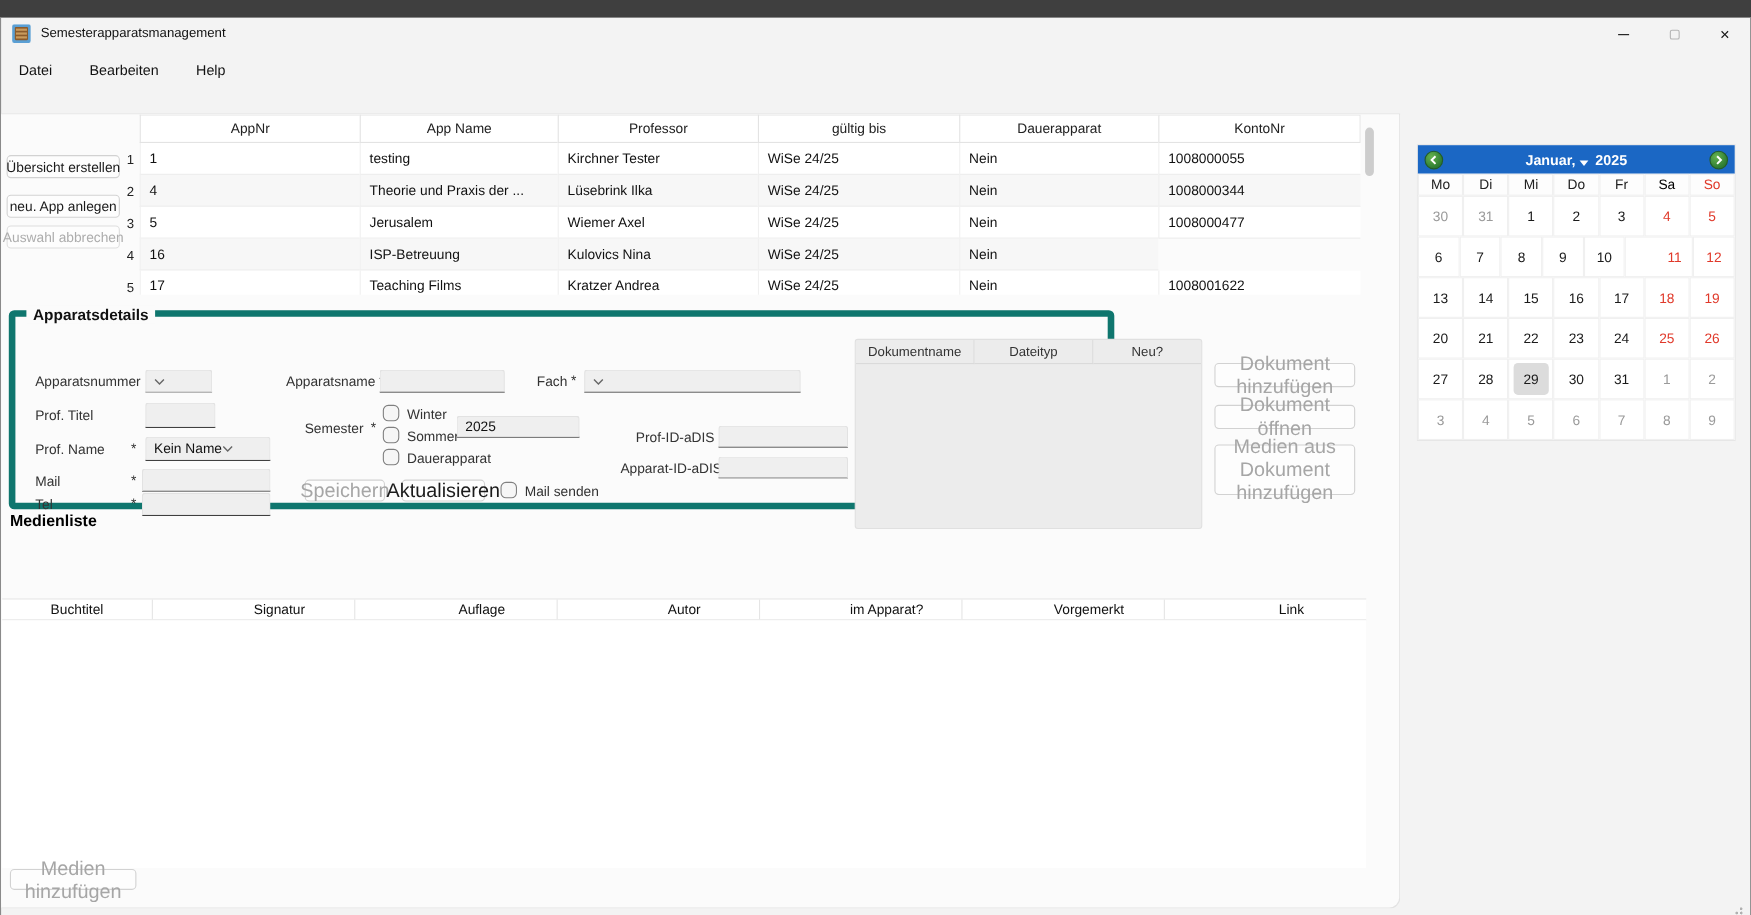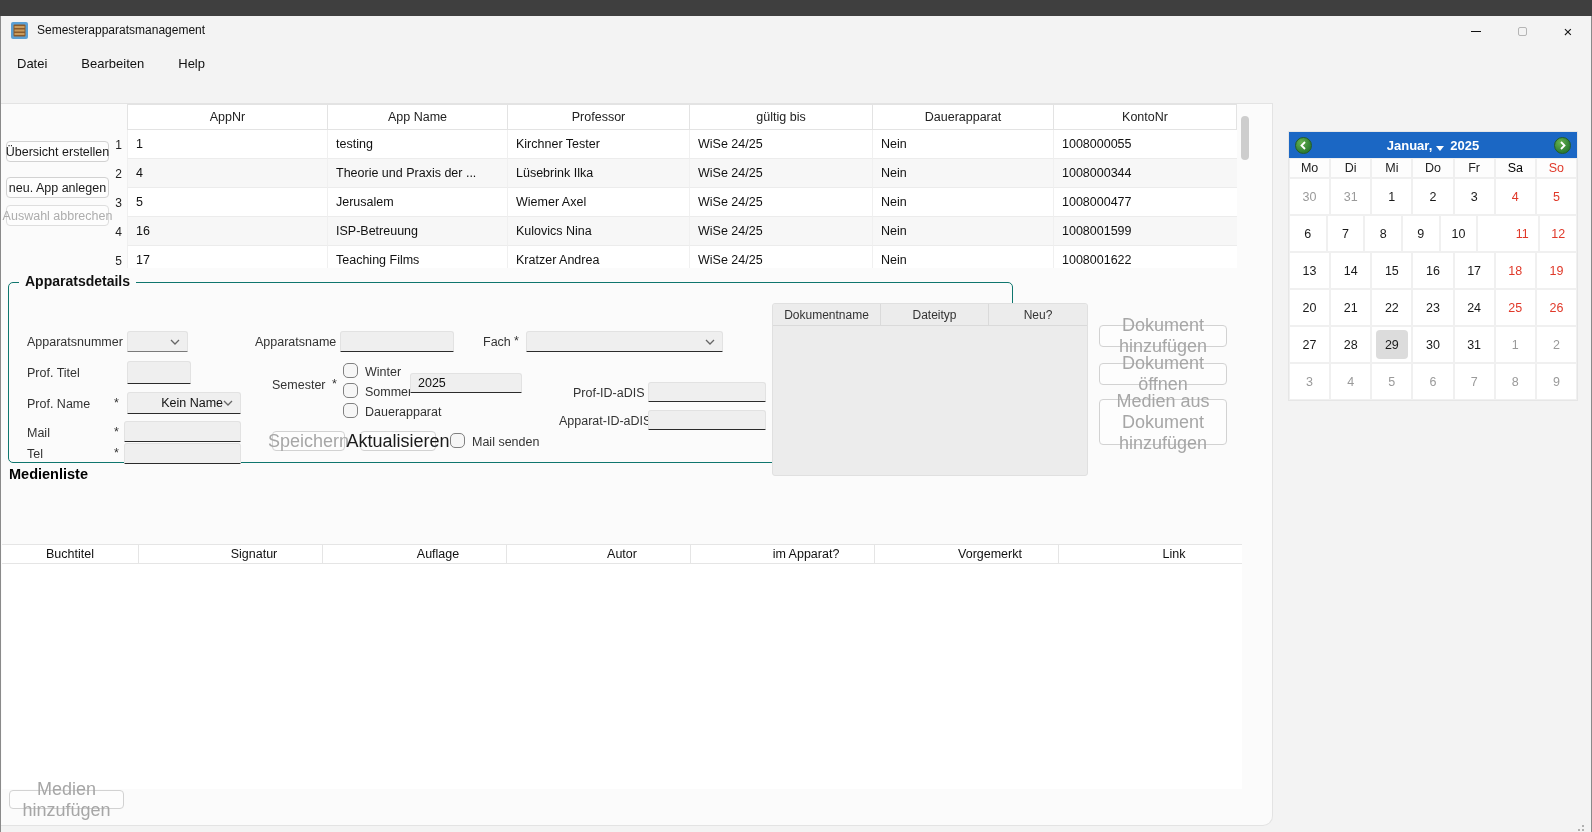--- a/index.html
+++ b/index.html
@@ -42,27 +42,27 @@
   .th:last-child { border-right:1px solid #e3e3e3; }
   .trow { display:flex; height:29px; }
   .rownum { width:16px; display:flex; align-items:center; justify-content:flex-end; padding-right:5px; font-size:12px; color:#222; }
   .tcell { display:flex; align-items:center; padding-left:8px; background:#fff; border-bottom:1px solid #ececec; border-left:1px solid #f0f0f0; color:#111; white-space:nowrap; overflow:hidden; }
   .trow.alt .tcell { background:#f7f7f7; }
   .c0 { width:200px; } .c1 { width:180px; } .c2 { width:182px; } .c3 { width:183px; } .c4 { width:181px; } .c5 { width:184px; }
   .vscroll { position:absolute; left:1240px; top:12px; width:8px; height:148px; }
   .vthumb { width:8px; height:44px; background:#cdcdcd; border-radius:4px; }
 
   
-  .groupbox { position:absolute; left:7px; top:178px; width:1005px; height:181px; border:1px solid #0f766e; border-radius:5px; }
+  .groupbox { position:absolute; left:7px; top:178px; width:1005px; height:181px; border:6px solid #0f766e; border-radius:5px; }
   .legend { position:absolute; left:10px; top:-10px; background:#fbfbfb; padding:0 6px; font-size:14px; font-weight:bold; color:#111; }
   .lbl { position:absolute; font-size:12.5px; color:#333; white-space:nowrap; }
   .req { position:absolute; font-size:12.5px; color:#333; }
   .field { position:absolute; background:#efefef; border:1px solid #e2e2e2; border-bottom:1px solid #2b2b2b; border-radius:3px 3px 0 0; font-size:12.5px; display:flex; align-items:center; padding:0 7px; color:#111; }
   .field.lightline { border-bottom:1px solid #7a7a7a; }
-  .combo { justify-content:flex-end; }
+  .combo { justify-content:flex-start; }
   .chev { display:flex; align-items:center; }
   .radio { position:absolute; width:15px; height:15px; border:1px solid #808080; border-radius:5px; background:#f6f6f6; }
   .btn { position:absolute; background:#fdfdfd; border:1px solid #d2d2d2; border-radius:4px; font-size:18px; display:flex; align-items:center; justify-content:center; text-align:center; color:#1a1a1a; }
   .btn.disabled { color:#a6a6a6; }
 
   
   .docpanel { position:absolute; left:763px; top:20px; width:316px; height:173px; background:#ececec; border:1px solid #e0e0e0; border-radius:3px; overflow:hidden; }
   .dochead { display:flex; height:22px; }
   .doc-th { display:flex; align-items:center; justify-content:center; font-size:12px; color:#333; background:#ececec; border-right:1px solid #dadada; border-bottom:1px solid #dadada; }
   .doc-th:last-child { border-right:none; }
@@ -179,21 +179,20 @@
               <div class="tcell c4">Nein</div>
               <div class="tcell c5">1008000477</div>
             </div>
             <div class="trow alt">
               <div class="rownum">4</div>
               <div class="tcell c0">16</div>
               <div class="tcell c1">ISP-Betreuung</div>
               <div class="tcell c2">Kulovics Nina</div>
               <div class="tcell c3">WiSe 24/25</div>
               <div class="tcell c4">Nein</div>
-              <div class="tcell c5">1008001599</div>
             </div>
             <div class="trow">
               <div class="rownum">5</div>
               <div class="tcell c0">17</div>
               <div class="tcell c1">Teaching Films</div>
               <div class="tcell c2">Kratzer Andrea</div>
               <div class="tcell c3">WiSe 24/25</div>
               <div class="tcell c4">Nein</div>
               <div class="tcell c5">1008001622</div>
             </div>

